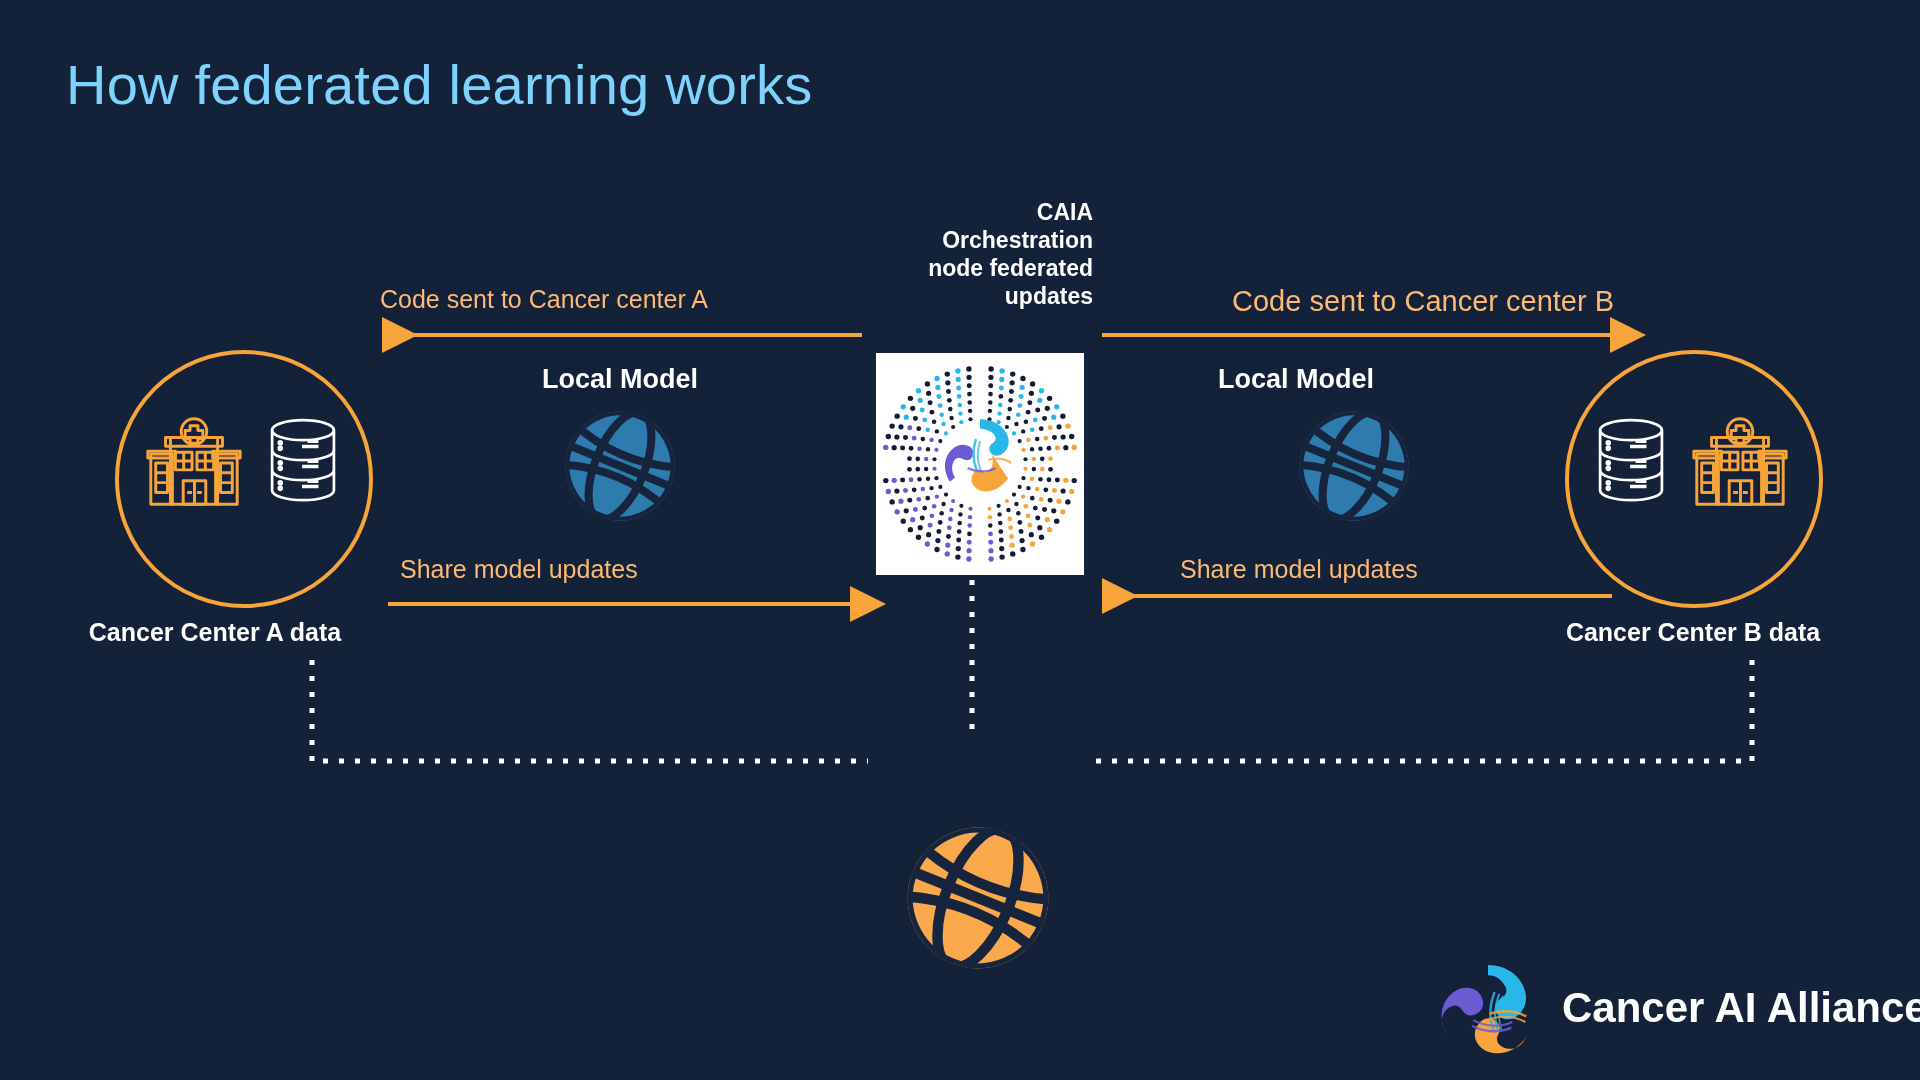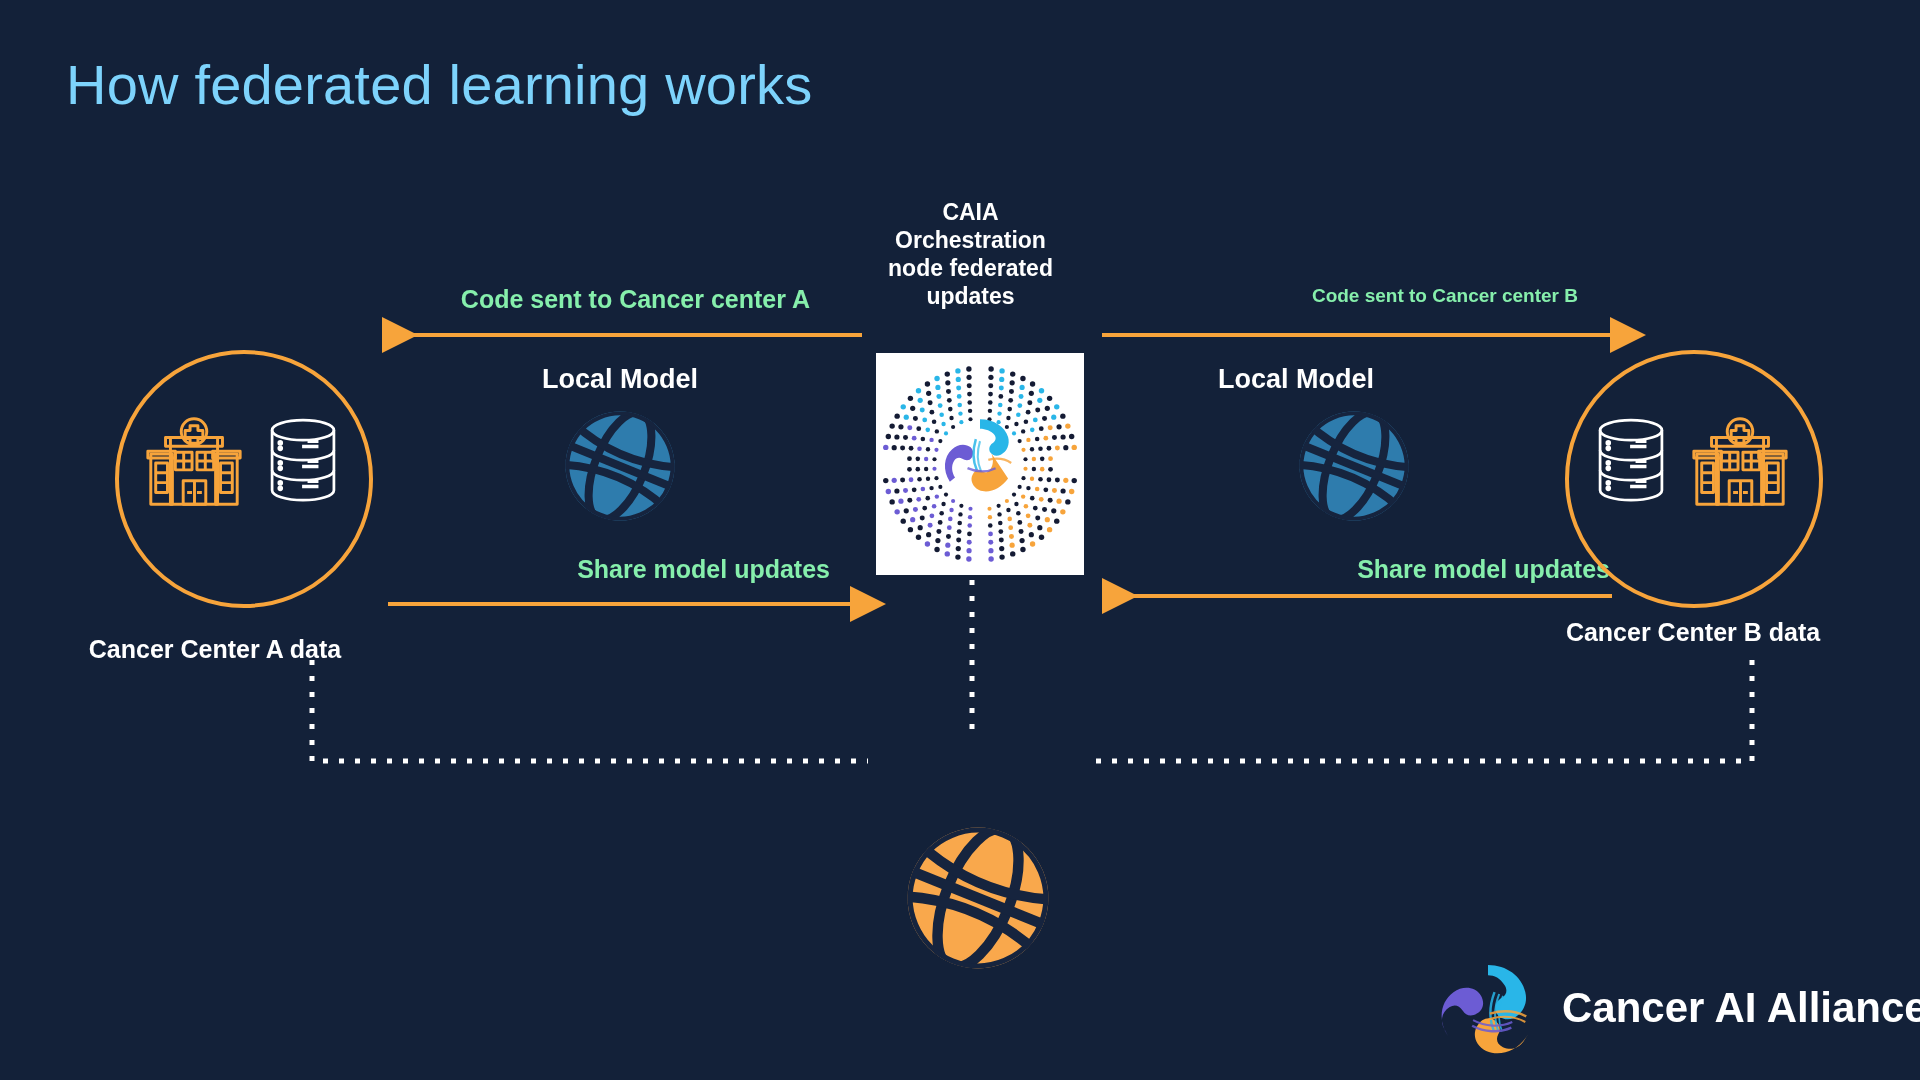--- a/index.html
+++ b/index.html
@@ -18,40 +18,40 @@
     font-size:56px;font-weight:300;color:#7dd3fc;
     letter-spacing:.2px;white-space:nowrap;
   }
 
   
   .lbl-bold{
     position:absolute;color:#ffffff;font-weight:bold;
     text-align:center;line-height:1.22;
   }
   .lbl-reg{
-    position:absolute;color:#86efac;font-weight:700;
-    text-align:right;white-space:nowrap;
+    position:absolute;color:#fdba74;font-weight:400;
+    text-align:left;white-space:nowrap;
   }
 
   
   .caia-label{
-    left:848px;top:198px;width:245px;font-size:23px;
+    left:848px;top:198px;width:245px;font-size:23px;text-align:right;
   }
   
   .local-a{left:470px;top:363px;width:300px;font-size:27px;}
   .local-b{left:1146px;top:363px;width:300px;font-size:27px;}
   
   .global-label{left:850px;top:736px;width:240px;font-size:25px;}
   
-  .center-a{left:50px;top:617px;width:330px;font-size:25px;margin-top:17px;}
+  .center-a{left:50px;top:617px;width:330px;font-size:25px;}
   .center-b{left:1528px;top:617px;width:330px;font-size:25px;}
 
   
   .cap-code-a{left:380px;top:285px;width:430px;font-size:25px;}
-  .cap-code-b{left:1148px;top:285px;width:430px;font-size:19px;}
+  .cap-code-b{left:1232px;top:285px;width:430px;font-size:29px;}
   .cap-share-a{left:400px;top:555px;width:430px;font-size:25px;}
   .cap-share-b{left:1180px;top:555px;width:430px;font-size:25px;}
 
   
   .node-box{
     position:absolute;left:876px;top:353px;width:208px;height:222px;
     background:#ffffff;
   }
   .node-box svg{display:block;width:100%;height:100%;}
 

